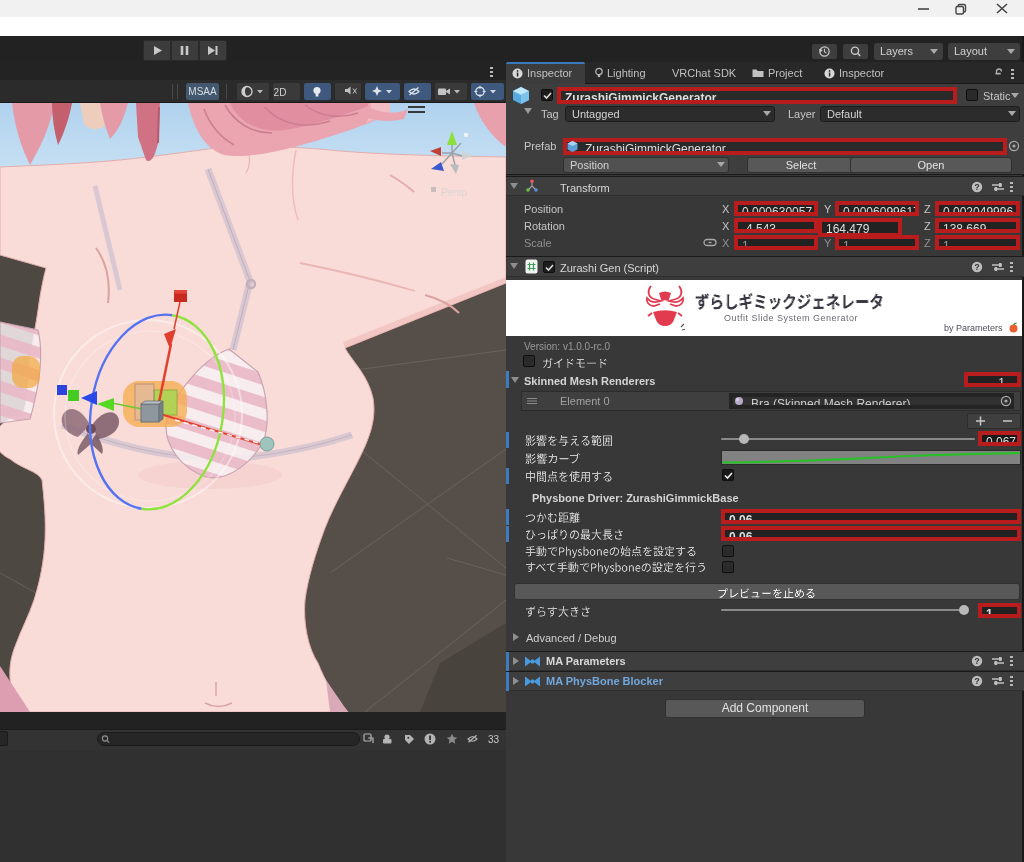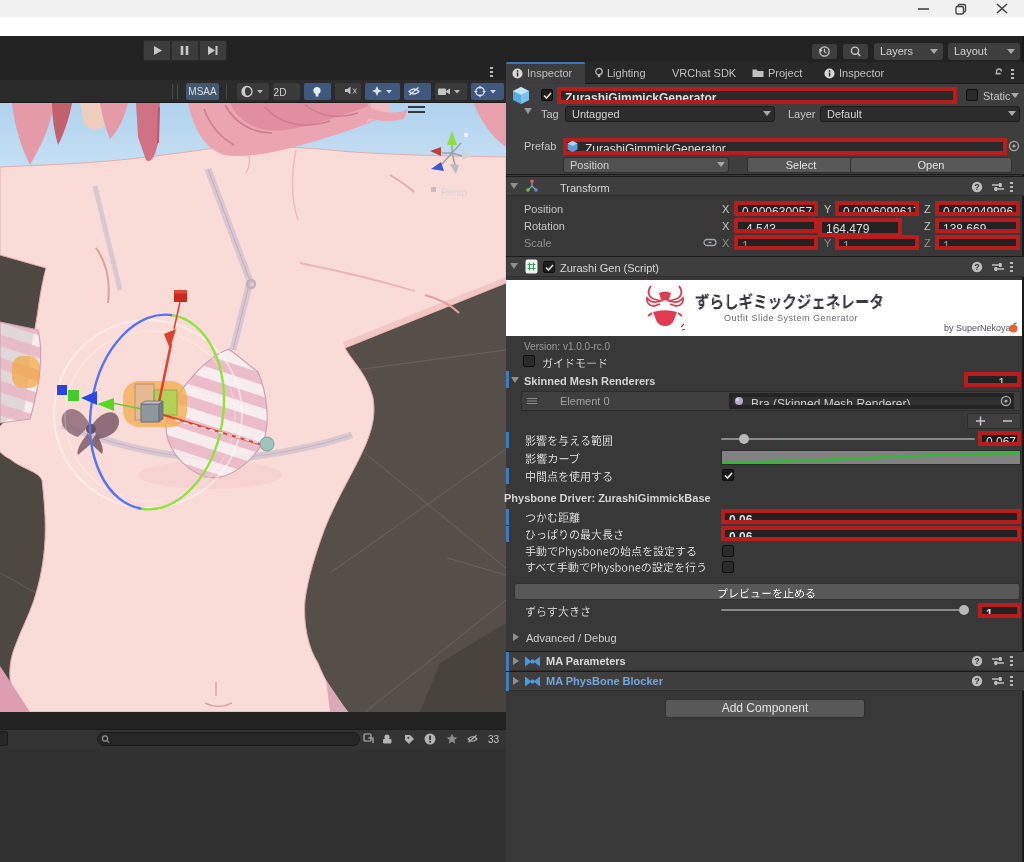--- a/index.html
+++ b/index.html
@@ -372,21 +372,21 @@
   </svg>
 <div class="abs" style="left:694px;top:292px;transform:scale(0.856,1);transform-origin:0 0">
     <div class="abs" style="left:0;top:0;width:223px;height:19px"><svg width="223" height="19" viewBox="0 0 223 19">
         <path d="M66 1h1v1h-1zM13 2h1v1h-1zM15 2h2v1h-2zM64 2h1v1h-1zM66 2h2v1h-2zM110 2h2v1h-2zM134 2h1v1h-1zM162 2h2v1h-2zM212 2h2v1h-2zM9 3h2v1h-2zM13 3h2v1h-2zM16 3h1v1h-1zM23 3h6v1h-6zM39 3h2v1h-2zM58 3h2v1h-2zM64 3h2v1h-2zM67 3h1v1h-1zM74 3h4v1h-4zM110 3h2v1h-2zM125 3h1v1h-1zM131 3h2v1h-2zM134 3h2v1h-2zM162 3h2v1h-2zM175 3h2v1h-2zM212 3h2v1h-2zM9 4h3v1h-3zM13 4h3v1h-3zM25 4h5v1h-5zM39 4h2v1h-2zM58 4h2v1h-2zM65 4h1v1h-1zM74 4h8v1h-8zM109 4h3v1h-3zM124 4h4v1h-4zM132 4h1v1h-1zM135 4h1v1h-1zM161 4h3v1h-3zM175 4h2v1h-2zM211 4h8v1h-8zM2 5h14v1h-14zM39 5h2v1h-2zM58 5h7v1h-7zM78 5h5v1h-5zM108 5h10v1h-10zM126 5h2v1h-2zM132 5h1v1h-1zM157 5h11v1h-11zM175 5h2v1h-2zM210 5h10v1h-10zM9 6h3v1h-3zM22 6h1v1h-1zM39 6h2v1h-2zM54 6h11v1h-11zM93 6h2v1h-2zM108 6h2v1h-2zM115 6h3v1h-3zM164 6h4v1h-4zM175 6h2v1h-2zM209 6h3v1h-3zM217 6h2v1h-2zM9 7h2v1h-2zM21 7h2v1h-2zM39 7h2v1h-2zM54 7h7v1h-7zM73 7h1v1h-1zM89 7h2v1h-2zM93 7h2v1h-2zM98 7h3v1h-3zM107 7h2v1h-2zM115 7h2v1h-2zM122 7h2v1h-2zM134 7h1v1h-1zM141 7h10v1h-10zM164 7h3v1h-3zM175 7h2v1h-2zM208 7h3v1h-3zM217 7h2v1h-2zM6 8h5v1h-5zM21 8h2v1h-2zM26 8h4v1h-4zM39 8h2v1h-2zM59 8h2v1h-2zM73 8h6v1h-6zM89 8h2v1h-2zM94 8h1v1h-1zM98 8h2v1h-2zM105 8h3v1h-3zM115 8h2v1h-2zM122 8h4v1h-4zM133 8h2v1h-2zM141 8h9v1h-9zM163 8h3v1h-3zM175 8h2v1h-2zM190 8h13v1h-13zM207 8h3v1h-3zM212 8h1v1h-1zM216 8h3v1h-3zM6 9h2v1h-2zM9 9h3v1h-3zM21 9h2v1h-2zM24 9h8v1h-8zM39 9h2v1h-2zM59 9h2v1h-2zM66 9h1v1h-1zM74 9h8v1h-8zM90 9h2v1h-2zM94 9h2v1h-2zM98 9h2v1h-2zM105 9h2v1h-2zM114 9h2v1h-2zM123 9h3v1h-3zM132 9h3v1h-3zM145 9h1v1h-1zM162 9h3v1h-3zM175 9h2v1h-2zM185 9h1v1h-1zM190 9h13v1h-13zM206 9h3v1h-3zM211 9h3v1h-3zM216 9h2v1h-2zM6 10h1v1h-1zM10 10h2v1h-2zM21 10h5v1h-5zM30 10h2v1h-2zM39 10h2v1h-2zM59 10h8v1h-8zM78 10h3v1h-3zM90 10h2v1h-2zM98 10h2v1h-2zM114 10h2v1h-2zM131 10h3v1h-3zM145 10h1v1h-1zM160 10h4v1h-4zM166 10h1v1h-1zM175 10h2v1h-2zM184 10h2v1h-2zM190 10h13v1h-13zM212 10h6v1h-6zM6 11h1v1h-1zM10 11h2v1h-2zM21 11h3v1h-3zM30 11h3v1h-3zM39 11h2v1h-2zM55 11h11v1h-11zM97 11h2v1h-2zM113 11h2v1h-2zM130 11h3v1h-3zM145 11h1v1h-1zM158 11h6v1h-6zM165 11h3v1h-3zM175 11h2v1h-2zM182 11h3v1h-3zM213 11h4v1h-4zM6 12h6v1h-6zM21 12h2v1h-2zM31 12h2v1h-2zM39 12h2v1h-2zM49 12h1v1h-1zM54 12h8v1h-8zM96 12h3v1h-3zM112 12h3v1h-3zM129 12h3v1h-3zM145 12h1v1h-1zM155 12h5v1h-5zM162 12h1v1h-1zM166 12h4v1h-4zM175 12h2v1h-2zM181 12h3v1h-3zM214 12h4v1h-4zM7 13h5v1h-5zM30 13h3v1h-3zM39 13h2v1h-2zM48 13h2v1h-2zM60 13h2v1h-2zM72 13h5v1h-5zM95 13h3v1h-3zM111 13h3v1h-3zM127 13h4v1h-4zM145 13h1v1h-1zM156 13h2v1h-2zM162 13h1v1h-1zM168 13h1v1h-1zM175 13h2v1h-2zM179 13h4v1h-4zM212 13h3v1h-3zM216 13h2v1h-2zM9 14h2v1h-2zM29 14h3v1h-3zM39 14h2v1h-2zM46 14h4v1h-4zM60 14h2v1h-2zM72 14h9v1h-9zM94 14h3v1h-3zM109 14h4v1h-4zM124 14h5v1h-5zM144 14h3v1h-3zM162 14h1v1h-1zM175 14h6v1h-6zM211 14h3v1h-3zM7 15h3v1h-3zM23 15h8v1h-8zM39 15h10v1h-10zM60 15h2v1h-2zM77 15h5v1h-5zM92 15h4v1h-4zM107 15h4v1h-4zM122 15h5v1h-5zM140 15h11v1h-11zM162 15h1v1h-1zM175 15h4v1h-4zM209 15h4v1h-4zM6 16h3v1h-3zM23 16h7v1h-7zM40 16h7v1h-7zM60 16h2v1h-2zM81 16h1v1h-1zM91 16h4v1h-4zM107 16h3v1h-3zM123 16h2v1h-2zM140 16h11v1h-11zM162 16h2v1h-2zM209 16h2v1h-2z" fill="#3a3a44"></path>
         <path d="M15 1h1v1h-1zM9 2h2v1h-2zM24 2h2v1h-2zM39 2h2v1h-2zM58 2h2v1h-2zM161 2h1v1h-1zM214 2h1v1h-1zM11 3h1v1h-1zM15 3h1v1h-1zM29 3h1v1h-1zM73 3h1v1h-1zM78 3h1v1h-1zM109 3h1v1h-1zM124 3h1v1h-1zM126 3h1v1h-1zM161 3h1v1h-1zM174 3h1v1h-1zM211 3h1v1h-1zM2 4h7v1h-7zM12 4h1v1h-1zM24 4h1v1h-1zM64 4h1v1h-1zM73 4h1v1h-1zM82 4h1v1h-1zM112 4h5v1h-5zM133 4h2v1h-2zM156 4h5v1h-5zM164 4h4v1h-4zM174 4h1v1h-1zM16 5h1v1h-1zM22 5h1v1h-1zM28 5h2v1h-2zM65 5h1v1h-1zM77 5h1v1h-1zM125 5h1v1h-1zM128 5h1v1h-1zM133 5h1v1h-1zM156 5h1v1h-1zM174 5h1v1h-1zM2 6h7v1h-7zM12 6h4v1h-4zM21 6h1v1h-1zM23 6h1v1h-1zM53 6h1v1h-1zM65 6h1v1h-1zM81 6h1v1h-1zM98 6h2v1h-2zM107 6h1v1h-1zM110 6h5v1h-5zM122 6h1v1h-1zM127 6h1v1h-1zM156 6h8v1h-8zM174 6h1v1h-1zM219 6h1v1h-1zM8 7h1v1h-1zM11 7h1v1h-1zM23 7h1v1h-1zM53 7h1v1h-1zM74 7h1v1h-1zM106 7h1v1h-1zM109 7h1v1h-1zM117 7h1v1h-1zM124 7h1v1h-1zM133 7h1v1h-1zM140 7h1v1h-1zM174 7h1v1h-1zM11 8h1v1h-1zM25 8h1v1h-1zM30 8h1v1h-1zM54 8h1v1h-1zM72 8h1v1h-1zM79 8h1v1h-1zM91 8h1v1h-1zM93 8h1v1h-1zM95 8h1v1h-1zM100 8h1v1h-1zM108 8h1v1h-1zM114 8h1v1h-1zM121 8h1v1h-1zM135 8h1v1h-1zM140 8h1v1h-1zM150 8h1v1h-1zM162 8h1v1h-1zM174 8h1v1h-1zM185 8h1v1h-1zM189 8h1v1h-1zM210 8h1v1h-1zM5 9h1v1h-1zM8 9h1v1h-1zM23 9h1v1h-1zM65 9h1v1h-1zM73 9h1v1h-1zM89 9h1v1h-1zM104 9h1v1h-1zM107 9h1v1h-1zM116 9h1v1h-1zM144 9h1v1h-1zM146 9h1v1h-1zM161 9h1v1h-1zM174 9h1v1h-1zM184 9h1v1h-1zM189 9h1v1h-1zM203 9h1v1h-1zM209 9h1v1h-1zM214 9h1v1h-1zM218 9h1v1h-1zM5 10h1v1h-1zM7 10h1v1h-1zM26 10h1v1h-1zM29 10h1v1h-1zM32 10h1v1h-1zM76 10h2v1h-2zM81 10h1v1h-1zM97 10h1v1h-1zM105 10h2v1h-2zM113 10h1v1h-1zM124 10h1v1h-1zM144 10h1v1h-1zM146 10h1v1h-1zM159 10h1v1h-1zM174 10h1v1h-1zM183 10h1v1h-1zM186 10h1v1h-1zM189 10h1v1h-1zM203 10h1v1h-1zM207 10h2v1h-2zM5 11h1v1h-1zM7 11h1v1h-1zM9 11h1v1h-1zM38 11h1v1h-1zM53 11h2v1h-2zM66 11h1v1h-1zM80 11h1v1h-1zM90 11h1v1h-1zM99 11h1v1h-1zM112 11h1v1h-1zM115 11h1v1h-1zM133 11h1v1h-1zM144 11h1v1h-1zM146 11h1v1h-1zM157 11h1v1h-1zM168 11h1v1h-1zM174 11h1v1h-1zM185 11h1v1h-1zM217 11h1v1h-1zM30 12h1v1h-1zM38 12h1v1h-1zM48 12h1v1h-1zM53 12h1v1h-1zM72 12h2v1h-2zM111 12h1v1h-1zM128 12h1v1h-1zM144 12h1v1h-1zM146 12h1v1h-1zM160 12h2v1h-2zM163 12h1v1h-1zM174 12h1v1h-1zM180 12h1v1h-1zM184 12h1v1h-1zM213 12h1v1h-1zM218 12h1v1h-1zM6 13h1v1h-1zM38 13h1v1h-1zM47 13h1v1h-1zM50 13h1v1h-1zM54 13h2v1h-2zM77 13h1v1h-1zM110 13h1v1h-1zM126 13h1v1h-1zM144 13h1v1h-1zM146 13h1v1h-1zM158 13h1v1h-1zM161 13h1v1h-1zM163 13h1v1h-1zM167 13h1v1h-1zM169 13h1v1h-1zM174 13h1v1h-1zM178 13h1v1h-1zM215 13h1v1h-1zM218 13h1v1h-1zM8 14h1v1h-1zM28 14h1v1h-1zM41 14h1v1h-1zM81 14h1v1h-1zM108 14h1v1h-1zM123 14h1v1h-1zM129 14h1v1h-1zM161 14h1v1h-1zM163 14h1v1h-1zM174 14h1v1h-1zM181 14h1v1h-1zM210 14h1v1h-1zM214 14h1v1h-1zM217 14h1v1h-1zM6 15h1v1h-1zM10 15h1v1h-1zM31 15h1v1h-1zM62 15h1v1h-1zM76 15h1v1h-1zM82 15h1v1h-1zM106 15h1v1h-1zM111 15h1v1h-1zM127 15h1v1h-1zM139 15h1v1h-1zM151 15h1v1h-1zM161 15h1v1h-1zM163 15h1v1h-1zM174 15h1v1h-1zM179 15h1v1h-1zM208 15h1v1h-1zM5 16h1v1h-1zM9 16h1v1h-1zM47 16h1v1h-1zM62 16h1v1h-1zM80 16h1v1h-1zM125 16h1v1h-1zM139 16h1v1h-1zM151 16h1v1h-1zM161 16h1v1h-1zM175 16h2v1h-2zM208 16h1v1h-1zM211 16h1v1h-1zM6 17h2v1h-2zM42 17h3v1h-3zM92 17h1v1h-1z" fill="#3a3a44" fill-opacity="0.55"></path>
         <path d="M67 1h1v1h-1zM212 1h1v1h-1zM11 2h2v1h-2zM14 2h1v1h-1zM23 2h1v1h-1zM38 2h1v1h-1zM41 2h1v1h-1zM63 2h1v1h-1zM65 2h1v1h-1zM74 2h1v1h-1zM112 2h1v1h-1zM125 2h1v1h-1zM133 2h1v1h-1zM30 3h1v1h-1zM38 3h1v1h-1zM41 3h1v1h-1zM57 3h1v1h-1zM66 3h1v1h-1zM79 3h1v1h-1zM112 3h1v1h-1zM133 3h1v1h-1zM16 4h1v1h-1zM23 4h1v1h-1zM30 4h1v1h-1zM38 4h1v1h-1zM60 4h1v1h-1zM63 4h1v1h-1zM128 4h1v1h-1zM131 4h1v1h-1zM210 4h1v1h-1zM219 4h1v1h-1zM21 5h1v1h-1zM23 5h1v1h-1zM27 5h1v1h-1zM38 5h1v1h-1zM57 5h1v1h-1zM76 5h1v1h-1zM168 5h1v1h-1zM16 6h1v1h-1zM38 6h1v1h-1zM80 6h1v1h-1zM82 6h1v1h-1zM92 6h1v1h-1zM134 6h1v1h-1zM140 6h11v1h-11zM212 6h5v1h-5zM7 7h1v1h-1zM38 7h1v1h-1zM61 7h1v1h-1zM75 7h1v1h-1zM88 7h1v1h-1zM95 7h1v1h-1zM114 7h1v1h-1zM121 7h1v1h-1zM163 7h1v1h-1zM211 7h1v1h-1zM216 7h1v1h-1zM219 7h1v1h-1zM23 8h1v1h-1zM38 8h1v1h-1zM53 8h1v1h-1zM55 8h1v1h-1zM58 8h1v1h-1zM132 8h1v1h-1zM203 8h1v1h-1zM206 8h1v1h-1zM211 8h1v1h-1zM213 8h1v1h-1zM38 9h1v1h-1zM61 9h1v1h-1zM64 9h1v1h-1zM72 9h1v1h-1zM93 9h1v1h-1zM97 9h1v1h-1zM186 9h1v1h-1zM215 9h1v1h-1zM9 10h1v1h-1zM27 10h2v1h-2zM38 10h1v1h-1zM58 10h1v1h-1zM75 10h1v1h-1zM89 10h1v1h-1zM94 10h1v1h-1zM125 10h1v1h-1zM134 10h1v1h-1zM165 10h1v1h-1zM167 10h1v1h-1zM211 10h1v1h-1zM24 11h1v1h-1zM81 11h1v1h-1zM129 11h1v1h-1zM156 11h1v1h-1zM181 11h1v1h-1zM5 12h1v1h-1zM20 12h1v1h-1zM62 12h1v1h-1zM74 12h1v1h-1zM132 12h1v1h-1zM53 13h1v1h-1zM56 13h1v1h-1zM59 13h1v1h-1zM71 13h1v1h-1zM78 13h1v1h-1zM98 13h1v1h-1zM131 13h1v1h-1zM155 13h1v1h-1zM177 13h1v1h-1zM183 13h1v1h-1zM11 14h1v1h-1zM32 14h1v1h-1zM38 14h1v1h-1zM45 14h1v1h-1zM62 14h1v1h-1zM71 14h1v1h-1zM93 14h1v1h-1zM97 14h1v1h-1zM122 14h1v1h-1zM139 14h5v1h-5zM147 14h5v1h-5zM168 14h1v1h-1zM5 15h1v1h-1zM75 15h1v1h-1zM91 15h1v1h-1zM96 15h1v1h-1zM213 15h1v1h-1zM30 16h1v1h-1zM39 16h1v1h-1zM79 16h1v1h-1zM106 16h1v1h-1zM110 16h1v1h-1zM122 16h1v1h-1zM177 16h1v1h-1zM24 17h3v1h-3zM41 17h1v1h-1zM45 17h1v1h-1zM60 17h2v1h-2zM93 17h1v1h-1zM107 17h2v1h-2zM161 17h3v1h-3zM209 17h1v1h-1z" fill="#3a3a44" fill-opacity="0.28"></path>
       </svg></div>
   </div>
 <div class="abs" style="left:784px;top:313px;width:0;height:0"></div>
 <div class="abs" style="left:724px;top:313px;font-size:9px;color:#6a6a72;letter-spacing:0.5px">Outfit Slide System Generator</div>
-<div class="abs" style="left:944px;top:323px;font-size:9px;color:#50505a;white-space:nowrap">by SuperNekoya</div>
+<div class="abs" style="left:944px;top:323px;font-size:9px;color:#50505a;white-space:nowrap">by Parameters</div>
 <svg class="abs" style="left:1008px;top:322px" width="12" height="12" viewBox="0 0 12 12">
     <circle cx="5.5" cy="6.5" r="4" fill="#e86030"></circle>
     <path d="M5.5 2.5q2-1.5 3-1" stroke="#3a8a3a" stroke-width="1.5" fill="none"></path>
   </svg>
 <div class="abs" style="left:524px;top:341px;font-size:10px;color:#9a9a9a">Version: v1.0.0-rc.0</div>
 <div class="chk" style="left:523px;top:355px;background:#2a2a2a"></div>
 <div class="abs" style="left:541px;top:355px;width:68px;height:12px"><svg width="68" height="12" viewBox="0 0 68 12">
       <path d="M9 2h1v1h-1zM20 2h1v1h-1zM26 2h1v1h-1zM31 2h1v1h-1zM36 2h7v1h-7zM59 2h1v1h-1zM64 2h1v1h-1zM5 3h1v1h-1zM19 3h1v1h-1zM30 3h1v1h-1zM63 3h1v1h-1zM5 4h1v1h-1zM9 4h1v1h-1zM17 4h2v1h-2zM5 5h1v1h-1zM9 5h1v1h-1zM16 5h2v1h-2zM27 5h2v1h-2zM38 5h1v1h-1zM60 5h2v1h-2zM5 6h1v1h-1zM9 6h1v1h-1zM13 6h2v1h-2zM29 6h2v1h-2zM38 6h1v1h-1zM62 6h2v1h-2zM9 7h1v1h-1zM4 8h1v1h-1zM9 8h1v1h-1zM3 9h1v1h-1zM39 9h1v1h-1zM7 10h2v1h-2z" fill="#c6c6c6"></path>
       <path d="M10 1h1v1h-1zM5 2h1v1h-1zM10 2h1v1h-1zM6 3h1v1h-1zM9 3h1v1h-1zM18 3h1v1h-1zM26 3h1v1h-1zM38 3h2v1h-2zM59 3h1v1h-1zM2 4h3v1h-3zM6 4h3v1h-3zM26 4h1v1h-1zM38 4h2v1h-2zM59 4h1v1h-1zM15 5h1v1h-1zM18 5h1v1h-1zM26 5h1v1h-1zM39 5h1v1h-1zM59 5h1v1h-1zM17 6h2v1h-2zM26 6h1v1h-1zM31 6h1v1h-1zM36 6h2v1h-2zM39 6h5v1h-5zM46 6h9v1h-9zM59 6h1v1h-1zM64 6h1v1h-1zM4 7h2v1h-2zM17 7h2v1h-2zM26 7h1v1h-1zM31 7h1v1h-1zM38 7h2v1h-2zM59 7h1v1h-1zM64 7h1v1h-1zM17 8h2v1h-2zM26 8h1v1h-1zM38 8h2v1h-2zM59 8h1v1h-1zM8 9h2v1h-2zM17 9h2v1h-2zM26 9h1v1h-1zM38 9h1v1h-1zM59 9h1v1h-1zM2 10h1v1h-1zM6 10h1v1h-1zM18 10h1v1h-1zM26 10h1v1h-1zM39 10h4v1h-4zM59 10h1v1h-1z" fill="#c6c6c6" fill-opacity="0.55"></path>
       <path d="M5 1h1v1h-1zM9 1h1v1h-1zM20 1h1v1h-1zM6 2h1v1h-1zM11 2h1v1h-1zM19 2h1v1h-1zM21 2h1v1h-1zM27 2h1v1h-1zM30 2h1v1h-1zM60 2h1v1h-1zM63 2h1v1h-1zM2 3h3v1h-3zM7 3h2v1h-2zM20 3h1v1h-1zM27 3h1v1h-1zM31 3h2v1h-2zM60 3h1v1h-1zM64 3h2v1h-2zM16 4h1v1h-1zM27 4h1v1h-1zM60 4h1v1h-1zM29 5h1v1h-1zM35 5h3v1h-3zM40 5h4v1h-4zM46 5h9v1h-9zM62 5h1v1h-1zM15 6h1v1h-1zM27 6h2v1h-2zM35 6h1v1h-1zM60 6h2v1h-2zM27 7h1v1h-1zM30 7h1v1h-1zM60 7h1v1h-1zM63 7h1v1h-1zM27 8h1v1h-1zM60 8h1v1h-1zM4 9h1v1h-1zM27 9h1v1h-1zM40 9h4v1h-4zM60 9h1v1h-1zM3 10h1v1h-1zM9 10h1v1h-1zM17 10h1v1h-1zM27 10h1v1h-1zM43 10h1v1h-1zM60 10h1v1h-1z" fill="#c6c6c6" fill-opacity="0.28"></path>
@@ -435,21 +435,21 @@
 <div class="bluebar" style="top:468px;height:16px"></div>
 <div class="abs" style="left:524px;top:469px;width:90px;height:13px"><svg width="90" height="13" viewBox="0 0 90 13">
       <path d="M6 1h1v1h-1zM28 1h1v1h-1zM6 2h1v1h-1zM13 2h1v1h-1zM16 2h1v1h-1zM18 2h1v1h-1zM21 2h1v1h-1zM28 2h5v1h-5zM38 2h1v1h-1zM49 2h6v1h-6zM58 2h8v1h-8zM73 2h1v1h-1zM81 2h5v1h-5zM2 3h9v1h-9zM13 3h4v1h-4zM18 3h4v1h-4zM28 3h1v1h-1zM36 3h6v1h-6zM47 3h1v1h-1zM61 3h1v1h-1zM65 3h1v1h-1zM68 3h9v1h-9zM84 3h1v1h-1zM2 4h1v1h-1zM6 4h1v1h-1zM10 4h1v1h-1zM13 4h1v1h-1zM16 4h1v1h-1zM18 4h1v1h-1zM21 4h1v1h-1zM28 4h1v1h-1zM37 4h1v1h-1zM46 4h2v1h-2zM51 4h2v1h-2zM61 4h1v1h-1zM65 4h1v1h-1zM73 4h1v1h-1zM83 4h1v1h-1zM2 5h1v1h-1zM6 5h1v1h-1zM10 5h1v1h-1zM13 5h1v1h-1zM21 5h1v1h-1zM25 5h1v1h-1zM31 5h1v1h-1zM37 5h1v1h-1zM46 5h2v1h-2zM49 5h1v1h-1zM58 5h1v1h-1zM61 5h1v1h-1zM65 5h1v1h-1zM71 5h3v1h-3zM82 5h1v1h-1zM2 6h1v1h-1zM6 6h1v1h-1zM10 6h1v1h-1zM13 6h1v1h-1zM21 6h1v1h-1zM36 6h1v1h-1zM40 6h2v1h-2zM47 6h1v1h-1zM49 6h1v1h-1zM61 6h1v1h-1zM65 6h1v1h-1zM73 6h1v1h-1zM81 6h1v1h-1zM2 7h9v1h-9zM13 7h1v1h-1zM21 7h1v1h-1zM25 7h1v1h-1zM31 7h1v1h-1zM39 7h1v1h-1zM47 7h1v1h-1zM51 7h1v1h-1zM58 7h1v1h-1zM61 7h1v1h-1zM65 7h1v1h-1zM73 7h1v1h-1zM80 7h1v1h-1zM86 7h1v1h-1zM6 8h1v1h-1zM13 8h1v1h-1zM16 8h1v1h-1zM18 8h1v1h-1zM21 8h1v1h-1zM47 8h1v1h-1zM49 8h1v1h-1zM51 8h1v1h-1zM61 8h1v1h-1zM65 8h1v1h-1zM71 8h3v1h-3zM6 9h1v1h-1zM13 9h1v1h-1zM21 9h1v1h-1zM37 9h1v1h-1zM47 9h1v1h-1zM50 9h2v1h-2zM57 9h1v1h-1zM61 9h1v1h-1zM65 9h1v1h-1zM73 9h1v1h-1zM81 9h1v1h-1zM84 9h1v1h-1zM86 9h1v1h-1zM6 10h1v1h-1zM13 10h1v1h-1zM16 10h1v1h-1zM18 10h1v1h-1zM21 10h1v1h-1zM24 10h1v1h-1zM27 10h1v1h-1zM32 10h1v1h-1zM37 10h1v1h-1zM47 10h1v1h-1zM50 10h2v1h-2zM57 10h1v1h-1zM61 10h1v1h-1zM65 10h1v1h-1zM72 10h1v1h-1zM84 10h2v1h-2zM6 11h1v1h-1zM13 11h1v1h-1zM20 11h2v1h-2zM47 11h1v1h-1zM54 11h1v1h-1zM63 11h2v1h-2z" fill="#c6c6c6"></path>
       <path d="M13 1h4v1h-4zM18 1h4v1h-4zM48 1h1v1h-1zM51 1h2v1h-2zM73 1h1v1h-1zM47 2h2v1h-2zM55 2h1v1h-1zM35 3h1v1h-1zM51 3h2v1h-2zM58 3h1v1h-1zM85 3h1v1h-1zM49 4h2v1h-2zM53 4h2v1h-2zM58 4h1v1h-1zM14 5h3v1h-3zM18 5h3v1h-3zM26 5h5v1h-5zM38 5h2v1h-2zM42 5h2v1h-2zM45 5h1v1h-1zM51 5h2v1h-2zM54 5h1v1h-1zM59 5h2v1h-2zM62 5h3v1h-3zM83 5h2v1h-2zM16 6h3v1h-3zM25 6h1v1h-1zM31 6h1v1h-1zM39 6h1v1h-1zM51 6h2v1h-2zM54 6h1v1h-1zM58 6h1v1h-1zM70 6h1v1h-1zM82 6h1v1h-1zM85 6h2v1h-2zM15 7h1v1h-1zM18 7h2v1h-2zM26 7h5v1h-5zM35 7h1v1h-1zM38 7h1v1h-1zM40 7h1v1h-1zM49 7h2v1h-2zM52 7h3v1h-3zM57 7h1v1h-1zM59 7h2v1h-2zM62 7h3v1h-3zM70 7h1v1h-1zM2 8h1v1h-1zM10 8h1v1h-1zM15 8h1v1h-1zM17 8h1v1h-1zM19 8h1v1h-1zM37 8h2v1h-2zM40 8h1v1h-1zM57 8h2v1h-2zM82 8h2v1h-2zM86 8h2v1h-2zM15 9h1v1h-1zM19 9h1v1h-1zM25 9h1v1h-1zM27 9h1v1h-1zM29 9h1v1h-1zM31 9h1v1h-1zM72 9h1v1h-1zM15 10h1v1h-1zM17 10h1v1h-1zM19 10h1v1h-1zM29 10h1v1h-1zM38 10h1v1h-1zM41 10h2v1h-2zM52 10h1v1h-1zM71 10h1v1h-1zM81 10h2v1h-2zM86 10h1v1h-1zM24 11h1v1h-1zM27 11h1v1h-1zM32 11h1v1h-1zM39 11h3v1h-3zM48 11h2v1h-2zM53 11h1v1h-1zM55 11h2v1h-2zM61 11h1v1h-1zM65 11h1v1h-1zM71 11h1v1h-1zM83 11h2v1h-2z" fill="#c6c6c6" fill-opacity="0.55"></path>
       <path d="M38 1h1v1h-1zM47 1h1v1h-1zM14 2h2v1h-2zM19 2h2v1h-2zM40 2h2v1h-2zM57 2h1v1h-1zM80 2h1v1h-1zM57 3h1v1h-1zM77 3h1v1h-1zM25 4h3v1h-3zM29 4h3v1h-3zM38 4h1v1h-1zM57 4h1v1h-1zM59 4h2v1h-2zM62 4h3v1h-3zM68 4h1v1h-1zM84 4h1v1h-1zM24 5h1v1h-1zM32 5h1v1h-1zM36 5h1v1h-1zM41 5h1v1h-1zM50 5h1v1h-1zM53 5h1v1h-1zM55 5h1v1h-1zM57 5h1v1h-1zM85 5h1v1h-1zM15 6h1v1h-1zM19 6h1v1h-1zM24 6h1v1h-1zM32 6h1v1h-1zM35 6h1v1h-1zM37 6h1v1h-1zM42 6h1v1h-1zM45 6h1v1h-1zM50 6h1v1h-1zM53 6h1v1h-1zM55 6h1v1h-1zM57 6h1v1h-1zM71 6h1v1h-1zM80 6h1v1h-1zM83 6h2v1h-2zM16 7h1v1h-1zM24 7h1v1h-1zM32 7h1v1h-1zM36 7h1v1h-1zM71 7h1v1h-1zM74 7h1v1h-1zM79 7h1v1h-1zM87 7h1v1h-1zM25 8h7v1h-7zM39 8h1v1h-1zM50 8h1v1h-1zM59 8h2v1h-2zM62 8h3v1h-3zM79 8h1v1h-1zM81 8h1v1h-1zM84 8h1v1h-1zM16 9h1v1h-1zM18 9h1v1h-1zM24 9h1v1h-1zM32 9h1v1h-1zM40 9h1v1h-1zM87 9h1v1h-1zM25 10h1v1h-1zM30 10h1v1h-1zM39 10h2v1h-2zM49 10h1v1h-1zM53 10h1v1h-1zM70 10h1v1h-1zM83 10h1v1h-1zM15 11h1v1h-1zM19 11h1v1h-1zM23 11h1v1h-1zM29 11h2v1h-2zM33 11h1v1h-1zM38 11h1v1h-1zM42 11h1v1h-1zM52 11h1v1h-1zM57 11h1v1h-1zM70 11h1v1h-1zM82 11h1v1h-1zM85 11h1v1h-1z" fill="#c6c6c6" fill-opacity="0.28"></path>
     </svg></div>
 <div class="chk" style="left:722px;top:469px;background:#191919"></div>
 <svg class="abs" style="left:723px;top:470px" width="11" height="11" viewBox="0 0 11 11">
     <path d="M2 5.5l2.5 2.5 4.5-5" fill="none" stroke="#e8e8e8" stroke-width="1.7"></path>
   </svg>
-<div class="abs" style="left:504px;top:492px;font-size:11px;font-weight:bold;color:#d4d4d4">Physbone Driver: ZurashiGimmickBase</div>
+<div class="abs" style="left:532px;top:492px;font-size:11px;font-weight:bold;color:#d4d4d4">Physbone Driver: ZurashiGimmickBase</div>
 <div class="bluebar" style="top:509px;height:16px"></div>
 <div class="abs" style="left:524px;top:510px;width:57px;height:13px"><svg width="57" height="13" viewBox="0 0 57 13">
       <path d="M16 2h1v1h-1zM26 2h1v1h-1zM35 2h1v1h-1zM46 2h4v1h-4zM20 3h1v1h-1zM24 3h5v1h-5zM31 3h1v1h-1zM35 3h1v1h-1zM51 3h4v1h-4zM4 4h2v1h-2zM9 4h1v1h-1zM15 4h3v1h-3zM26 4h1v1h-1zM35 4h1v1h-1zM48 4h1v1h-1zM51 4h1v1h-1zM53 4h1v1h-1zM2 5h1v1h-1zM10 5h1v1h-1zM15 5h1v1h-1zM21 5h1v1h-1zM26 5h1v1h-1zM43 5h1v1h-1zM50 5h2v1h-2zM53 5h1v1h-1zM10 6h1v1h-1zM15 6h1v1h-1zM43 6h1v1h-1zM47 6h2v1h-2zM51 6h1v1h-1zM53 6h1v1h-1zM10 7h1v1h-1zM24 7h1v1h-1zM35 7h1v1h-1zM37 7h1v1h-1zM43 7h1v1h-1zM47 7h2v1h-2zM51 7h1v1h-1zM53 7h1v1h-1zM9 8h1v1h-1zM14 8h1v1h-1zM26 8h1v1h-1zM31 8h1v1h-1zM35 8h1v1h-1zM51 8h4v1h-4zM8 9h1v1h-1zM14 9h1v1h-1zM18 9h1v1h-1zM26 9h1v1h-1zM31 9h1v1h-1zM35 9h1v1h-1zM47 9h1v1h-1zM51 9h1v1h-1zM53 9h1v1h-1zM5 10h2v1h-2zM18 10h1v1h-1zM26 10h1v1h-1zM31 10h1v1h-1zM35 10h2v1h-2zM51 10h1v1h-1zM53 10h1v1h-1zM49 11h1v1h-1z" fill="#c6c6c6"></path>
       <path d="M35 1h3v1h-3zM40 1h4v1h-4zM48 1h1v1h-1zM52 1h1v1h-1zM54 1h1v1h-1zM37 2h4v1h-4zM45 2h1v1h-1zM50 2h4v1h-4zM6 3h3v1h-3zM15 3h2v1h-2zM30 3h1v1h-1zM38 3h2v1h-2zM46 3h1v1h-1zM48 3h1v1h-1zM3 4h1v1h-1zM6 4h3v1h-3zM13 4h2v1h-2zM18 4h1v1h-1zM20 4h2v1h-2zM31 4h2v1h-2zM36 4h8v1h-8zM46 4h2v1h-2zM49 4h2v1h-2zM3 5h1v1h-1zM13 5h1v1h-1zM18 5h1v1h-1zM25 5h1v1h-1zM36 5h2v1h-2zM39 5h2v1h-2zM46 5h2v1h-2zM49 5h1v1h-1zM18 6h2v1h-2zM21 6h1v1h-1zM24 6h1v1h-1zM26 6h1v1h-1zM35 6h2v1h-2zM39 6h1v1h-1zM46 6h1v1h-1zM49 6h1v1h-1zM52 6h1v1h-1zM54 6h1v1h-1zM14 7h2v1h-2zM18 7h2v1h-2zM26 7h1v1h-1zM36 7h1v1h-1zM38 7h3v1h-3zM46 7h1v1h-1zM49 7h2v1h-2zM18 8h1v1h-1zM24 8h2v1h-2zM36 8h1v1h-1zM39 8h5v1h-5zM46 8h2v1h-2zM50 8h1v1h-1zM7 9h1v1h-1zM9 9h1v1h-1zM25 9h1v1h-1zM36 9h4v1h-4zM46 9h1v1h-1zM48 9h3v1h-3zM7 10h1v1h-1zM13 10h2v1h-2zM16 10h2v1h-2zM27 10h1v1h-1zM29 10h2v1h-2zM34 10h1v1h-1zM37 10h1v1h-1zM39 10h5v1h-5zM46 10h1v1h-1zM49 10h2v1h-2zM52 10h1v1h-1zM54 10h1v1h-1zM27 11h3v1h-3zM39 11h2v1h-2zM46 11h1v1h-1zM50 11h2v1h-2z" fill="#c6c6c6" fill-opacity="0.55"></path>
       <path d="M16 1h1v1h-1zM26 1h1v1h-1zM38 1h2v1h-2zM44 1h1v1h-1zM47 1h1v1h-1zM15 2h1v1h-1zM36 2h1v1h-1zM41 2h3v1h-3zM54 2h1v1h-1zM5 3h1v1h-1zM40 3h1v1h-1zM47 3h1v1h-1zM49 3h2v1h-2zM55 3h1v1h-1zM2 4h1v1h-1zM10 4h1v1h-1zM24 4h2v1h-2zM27 4h1v1h-1zM52 4h1v1h-1zM54 4h1v1h-1zM9 5h1v1h-1zM14 5h1v1h-1zM19 5h1v1h-1zM32 5h1v1h-1zM35 5h1v1h-1zM38 5h1v1h-1zM41 5h2v1h-2zM48 5h1v1h-1zM52 5h1v1h-1zM54 5h1v1h-1zM22 6h1v1h-1zM25 6h1v1h-1zM27 6h1v1h-1zM37 6h1v1h-1zM40 6h1v1h-1zM50 6h1v1h-1zM55 6h1v1h-1zM9 7h1v1h-1zM21 7h2v1h-2zM27 7h1v1h-1zM31 7h1v1h-1zM41 7h2v1h-2zM45 7h1v1h-1zM8 8h1v1h-1zM10 8h1v1h-1zM15 8h1v1h-1zM19 8h1v1h-1zM37 8h1v1h-1zM45 8h1v1h-1zM48 8h2v1h-2zM55 8h1v1h-1zM6 9h1v1h-1zM13 9h1v1h-1zM40 9h1v1h-1zM45 9h1v1h-1zM4 10h1v1h-1zM28 10h1v1h-1zM38 10h1v1h-1zM44 10h2v1h-2zM47 10h2v1h-2zM55 10h1v1h-1zM13 11h1v1h-1zM16 11h2v1h-2zM26 11h1v1h-1zM30 11h1v1h-1zM41 11h5v1h-5zM48 11h1v1h-1zM52 11h3v1h-3z" fill="#c6c6c6" fill-opacity="0.28"></path>
     </svg></div>
 <div class="fld" style="left:721px;top:509px;width:300px;height:15px;font-weight:bold">0.06</div>
 <div class="bluebar" style="top:526px;height:16px"></div>
 <div class="abs" style="left:524px;top:527px;width:101px;height:13px"><svg width="101" height="13" viewBox="0 0 101 13">
       <path d="M72 1h1v1h-1zM30 2h1v1h-1zM40 2h1v1h-1zM58 2h1v1h-1zM64 2h1v1h-1zM72 2h1v1h-1zM2 3h4v1h-4zM30 3h1v1h-1zM38 3h1v1h-1zM41 3h1v1h-1zM48 3h3v1h-3zM52 3h1v1h-1zM58 3h1v1h-1zM64 3h1v1h-1zM72 3h1v1h-1zM81 3h6v1h-6zM95 3h1v1h-1zM97 3h1v1h-1zM4 4h1v1h-1zM24 4h1v1h-1zM30 4h2v1h-2zM37 4h1v1h-1zM47 4h1v1h-1zM50 4h1v1h-1zM53 4h1v1h-1zM58 4h1v1h-1zM64 4h1v1h-1zM72 4h1v1h-1zM95 4h1v1h-1zM9 5h1v1h-1zM17 5h3v1h-3zM24 5h1v1h-1zM30 5h1v1h-1zM50 5h1v1h-1zM54 5h1v1h-1zM72 5h1v1h-1zM81 5h6v1h-6zM96 5h1v1h-1zM3 6h1v1h-1zM10 6h1v1h-1zM14 6h1v1h-1zM20 6h1v1h-1zM24 6h1v1h-1zM30 6h1v1h-1zM42 6h1v1h-1zM46 6h1v1h-1zM54 6h1v1h-1zM57 6h1v1h-1zM60 6h1v1h-1zM96 6h1v1h-1zM24 7h1v1h-1zM30 7h1v1h-1zM46 7h1v1h-1zM49 7h1v1h-1zM54 7h1v1h-1zM58 7h1v1h-1zM60 7h1v1h-1zM62 7h4v1h-4zM71 7h1v1h-1zM73 7h1v1h-1zM80 7h2v1h-2zM83 7h1v1h-1zM87 7h1v1h-1zM95 7h3v1h-3zM8 8h1v1h-1zM20 8h1v1h-1zM24 8h1v1h-1zM28 8h3v1h-3zM41 8h1v1h-1zM46 8h1v1h-1zM49 8h1v1h-1zM58 8h1v1h-1zM60 8h1v1h-1zM62 8h1v1h-1zM74 8h1v1h-1zM86 8h1v1h-1zM91 8h1v1h-1zM3 9h1v1h-1zM8 9h1v1h-1zM19 9h2v1h-2zM24 9h1v1h-1zM27 9h1v1h-1zM30 9h2v1h-2zM41 9h1v1h-1zM47 9h2v1h-2zM53 9h1v1h-1zM60 9h1v1h-1zM63 9h2v1h-2zM70 9h1v1h-1zM74 9h1v1h-1zM84 9h2v1h-2zM91 9h1v1h-1zM3 10h1v1h-1zM7 10h1v1h-1zM17 10h2v1h-2zM24 10h1v1h-1zM27 10h1v1h-1zM30 10h1v1h-1zM39 10h2v1h-2zM51 10h2v1h-2zM57 10h4v1h-4zM63 10h2v1h-2zM69 10h1v1h-1zM75 10h1v1h-1zM85 10h1v1h-1zM92 10h1v1h-1zM65 11h1v1h-1zM68 11h1v1h-1zM87 11h1v1h-1z" fill="#c6c6c6"></path>

